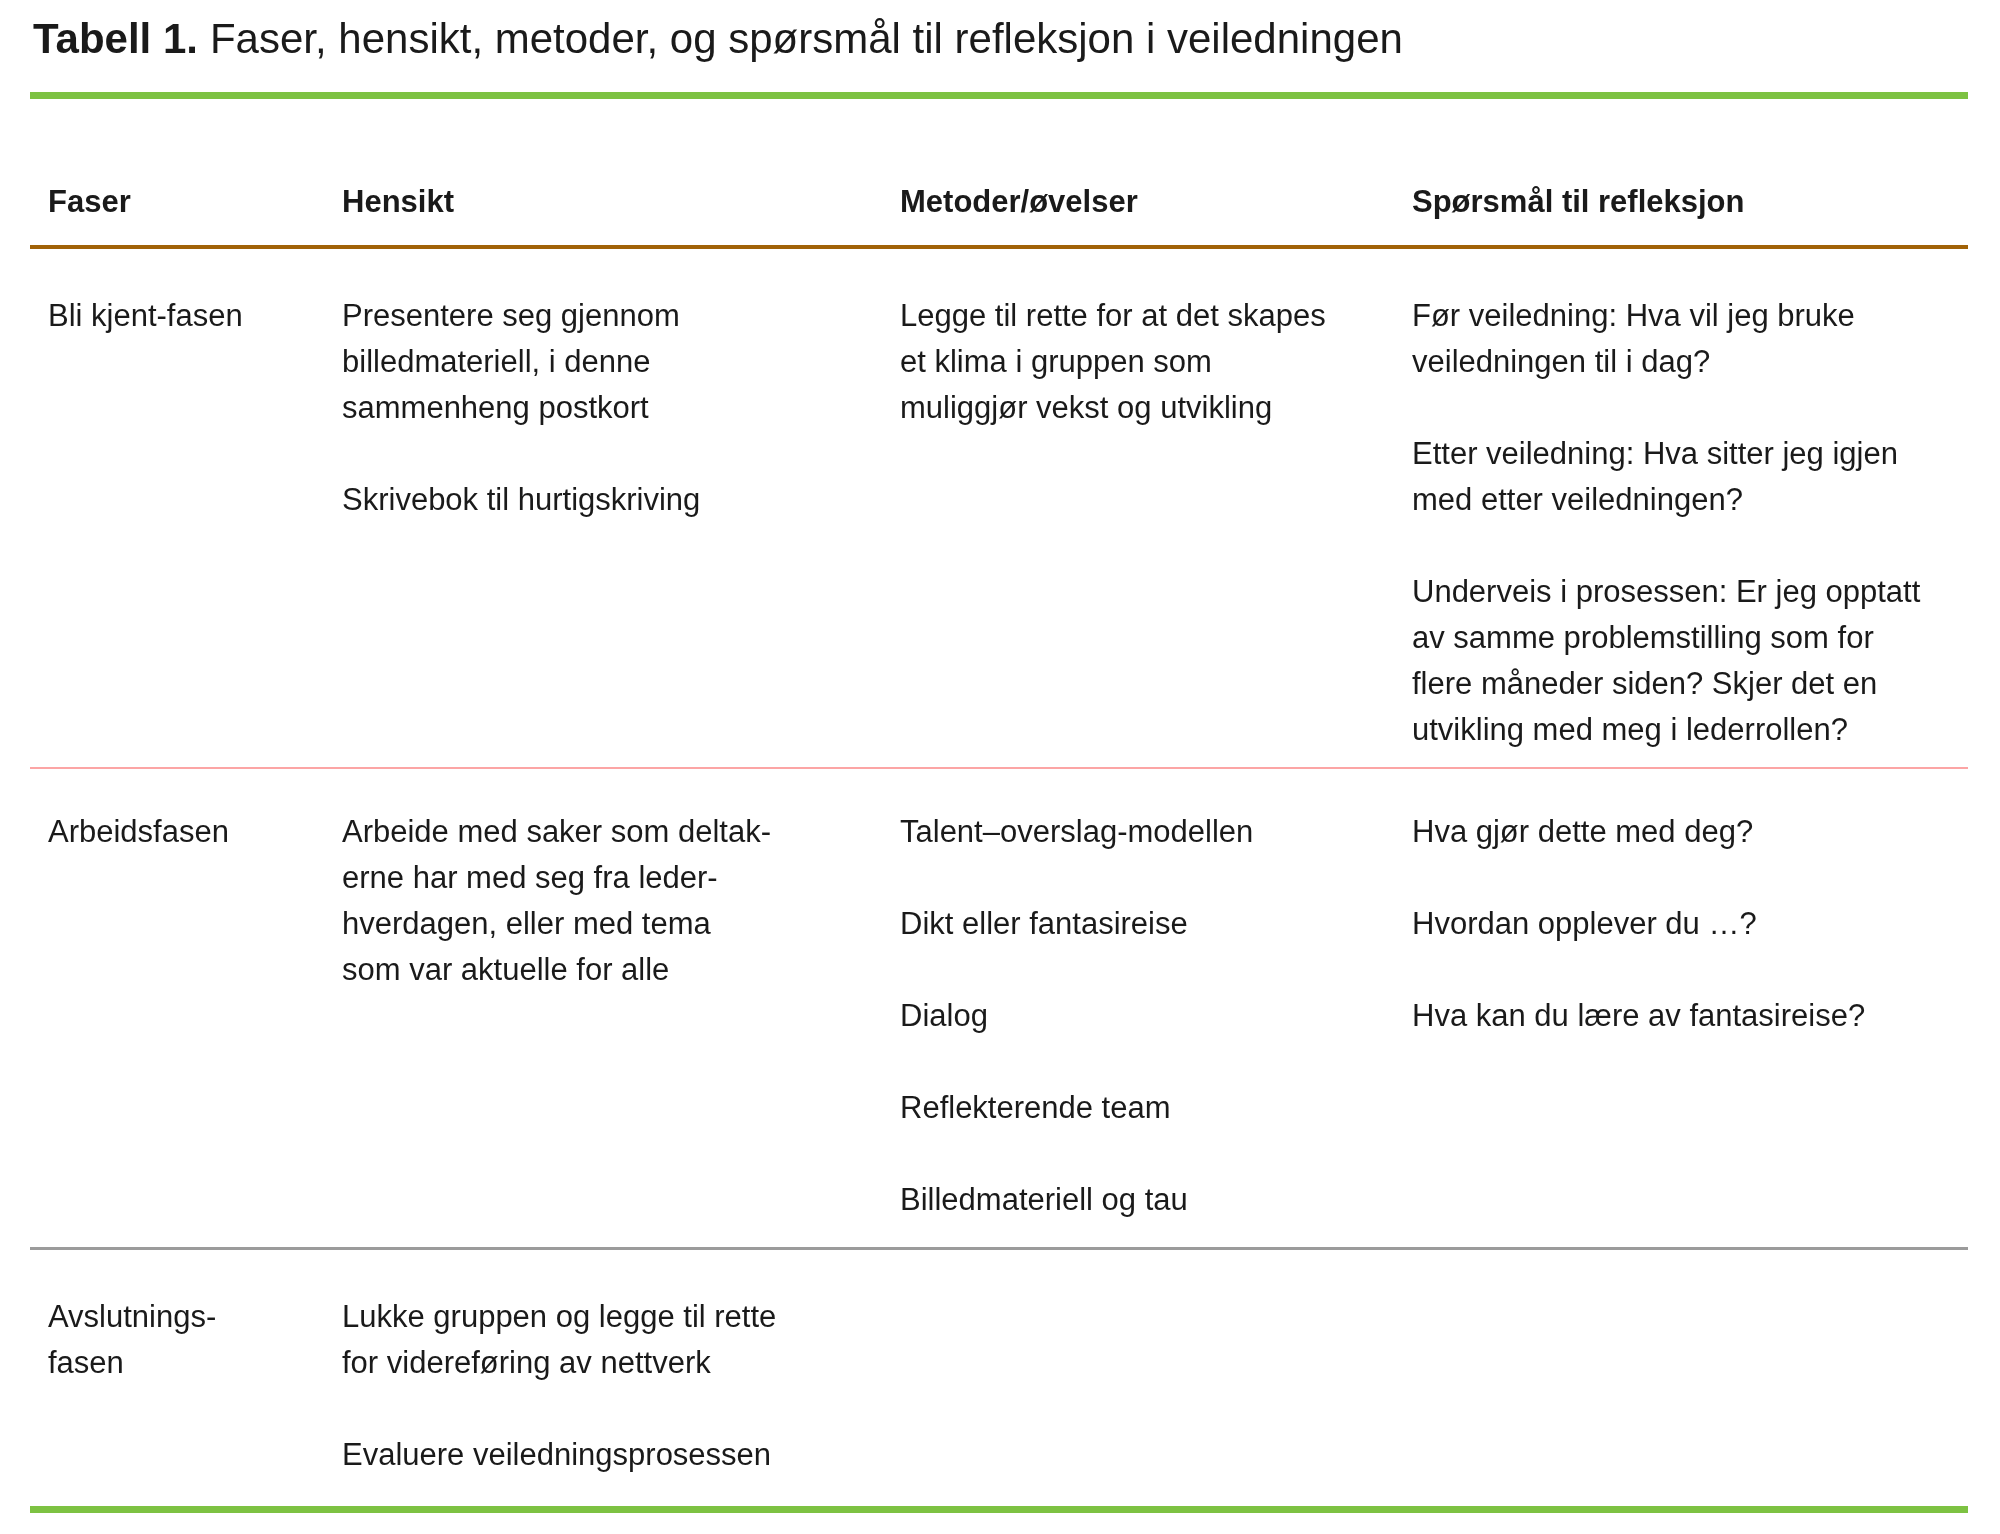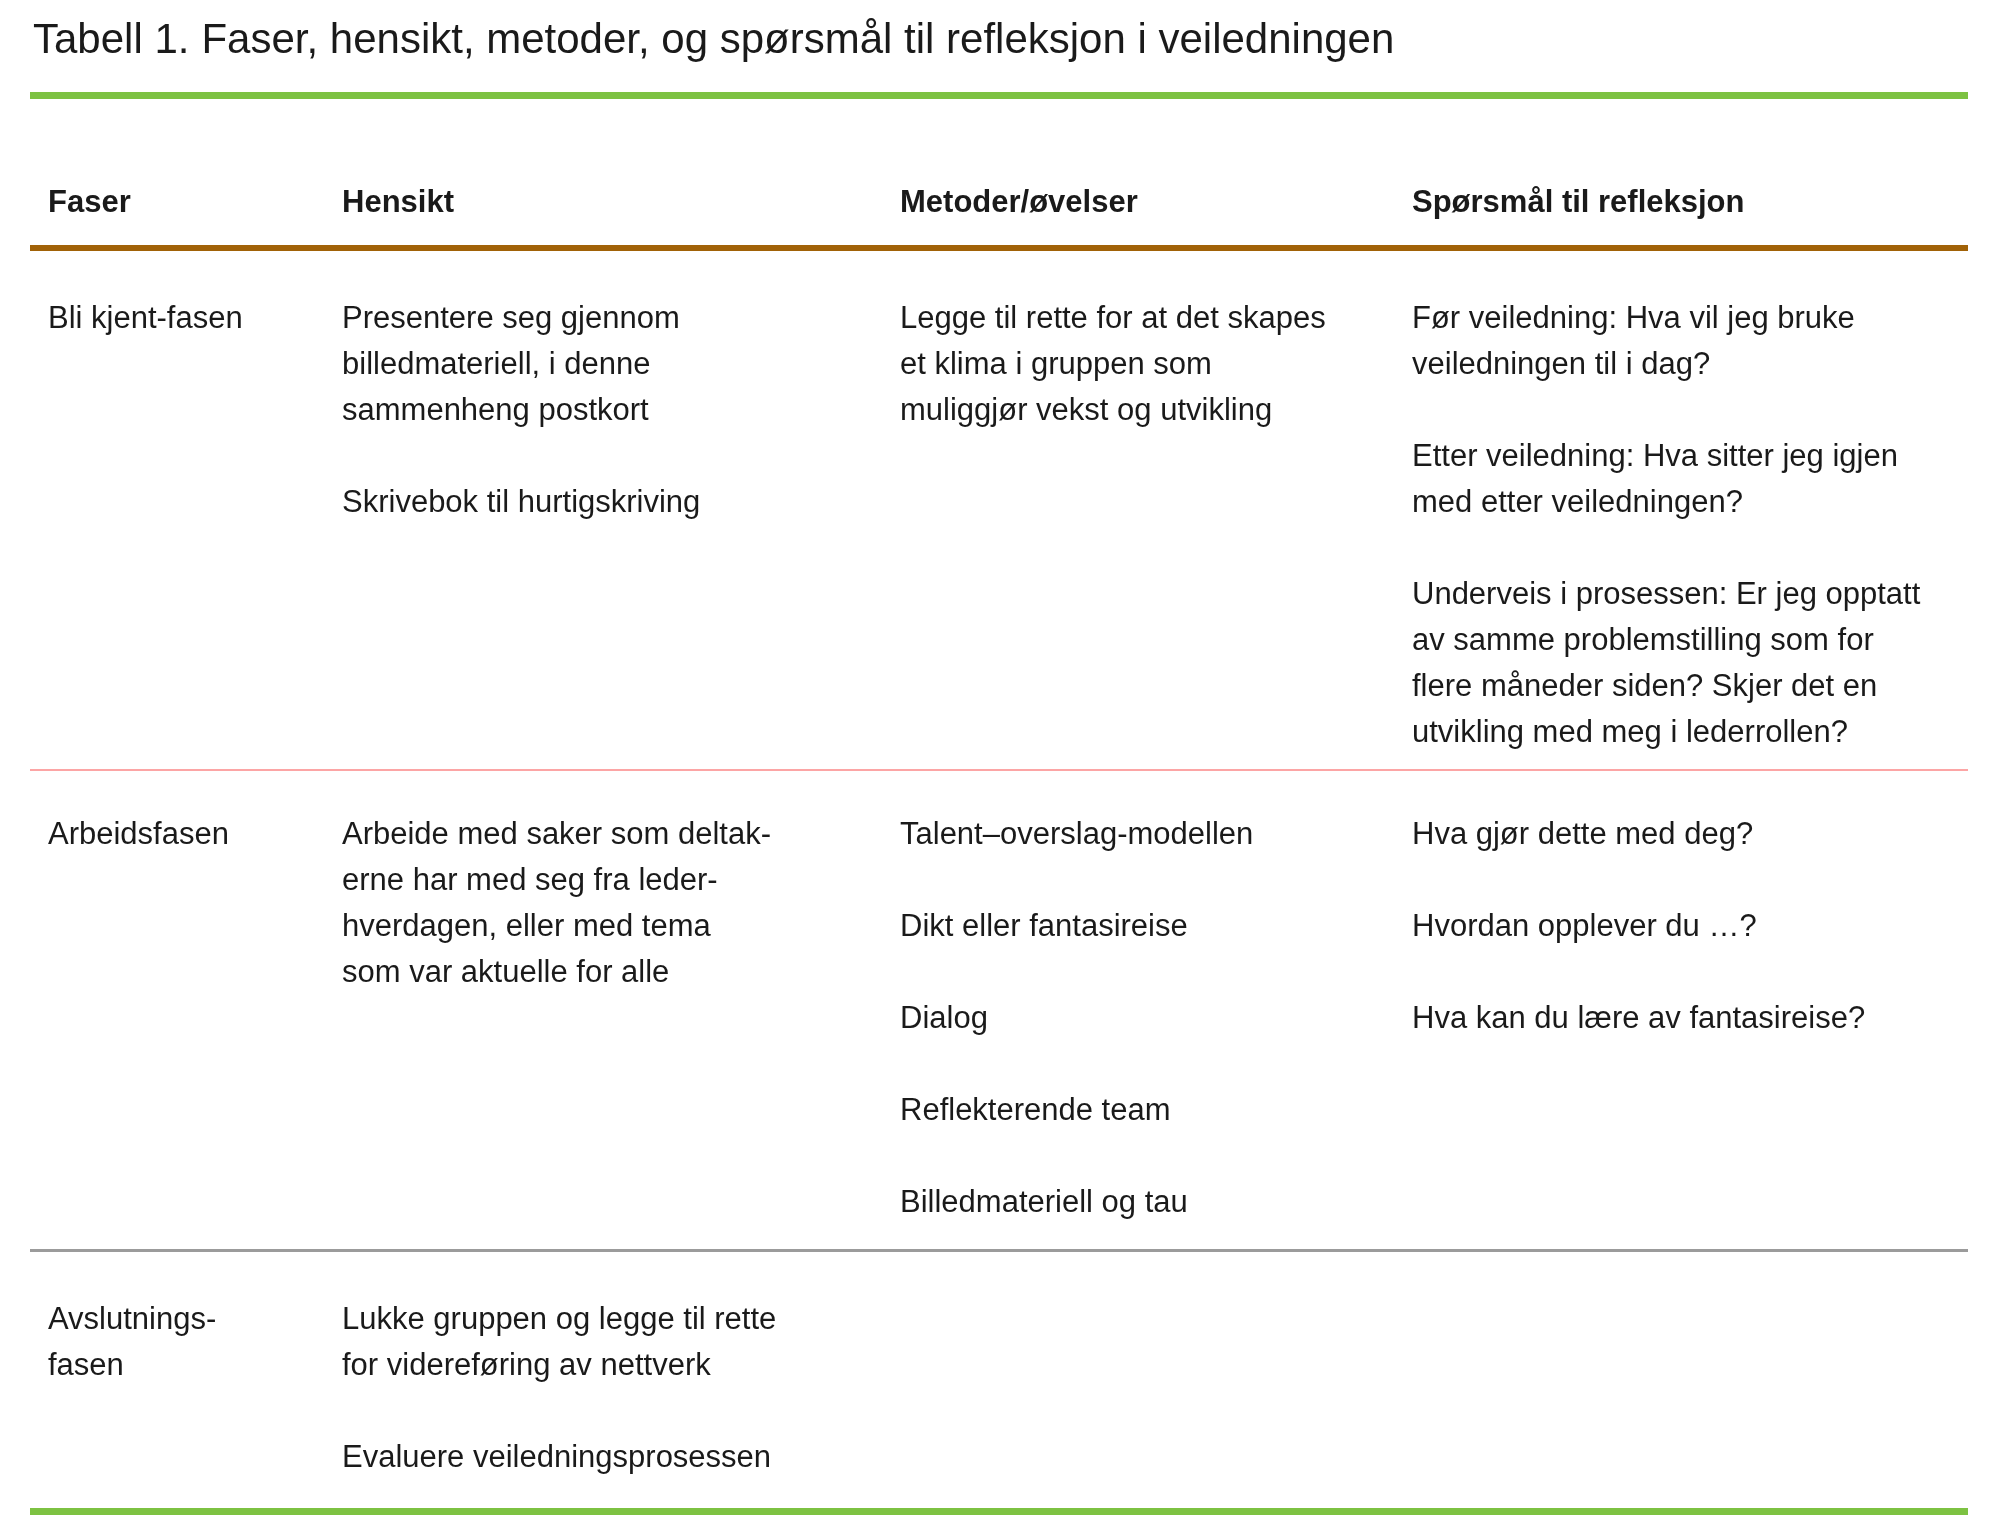--- a/index.html
+++ b/index.html
@@ -13,41 +13,41 @@
   }
   .page { width: 2000px; height: 1534px; overflow: hidden; }
 
   .title {
     margin: 10px 33px 0 33px;
     font-size: 42px;
     line-height: 58px;
     font-weight: 400;
     white-space: nowrap;
   }
-  .title-label { font-weight: 400; margin-right: 12px; }
+  .title-label { font-weight: 700; margin-right: 12px; }
 
   .rule {
     height: 7px;
     margin-left: 30px;
     margin-right: 32px;
     background: #7dc242;
   }
   .rule-top { margin-top: 24px; }
   .rule-bottom { margin-top: 28px; }
 
   .table { margin: 0 32px 0 30px; }
 
   .row {
     display: grid;
     grid-template-columns: 294px 558px 512px 1fr;
     align-items: start;
   }
   .header-row {
     padding: 80px 0 20px 18px;
-    border-bottom: 6px solid #a16207;
+    border-bottom: 4px solid #a16207;
     font-weight: 700;
     font-size: 31px;
     line-height: 46px;
   }
   #rows .row {
     font-size: 31px;
     line-height: 46px;
   }
   #rows .row:nth-child(1) {
     padding: 44px 0 14px 18px;

